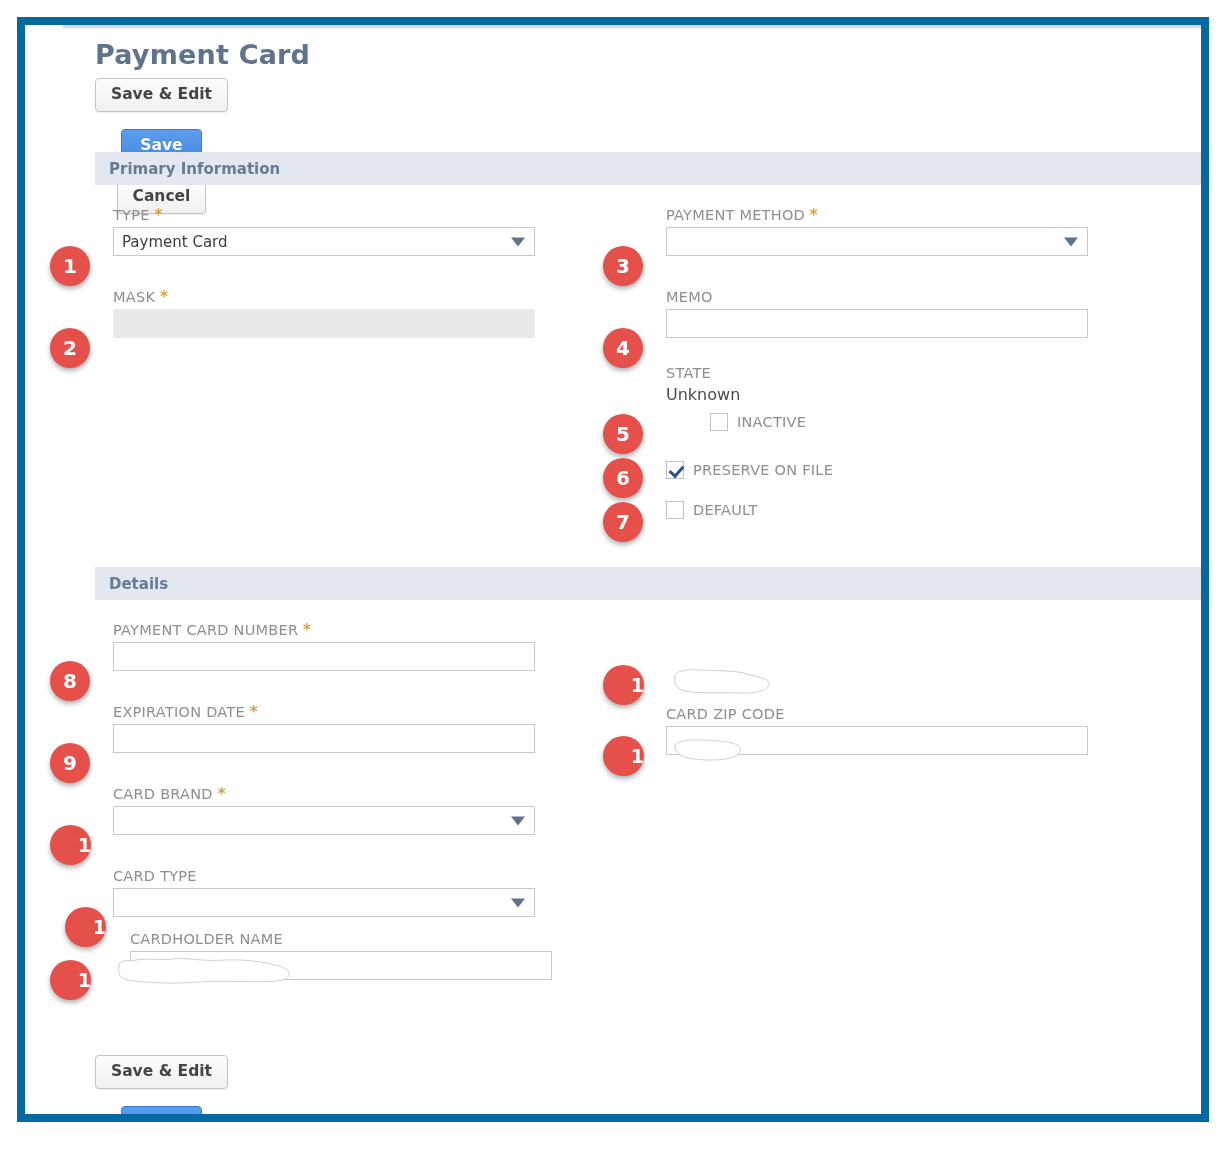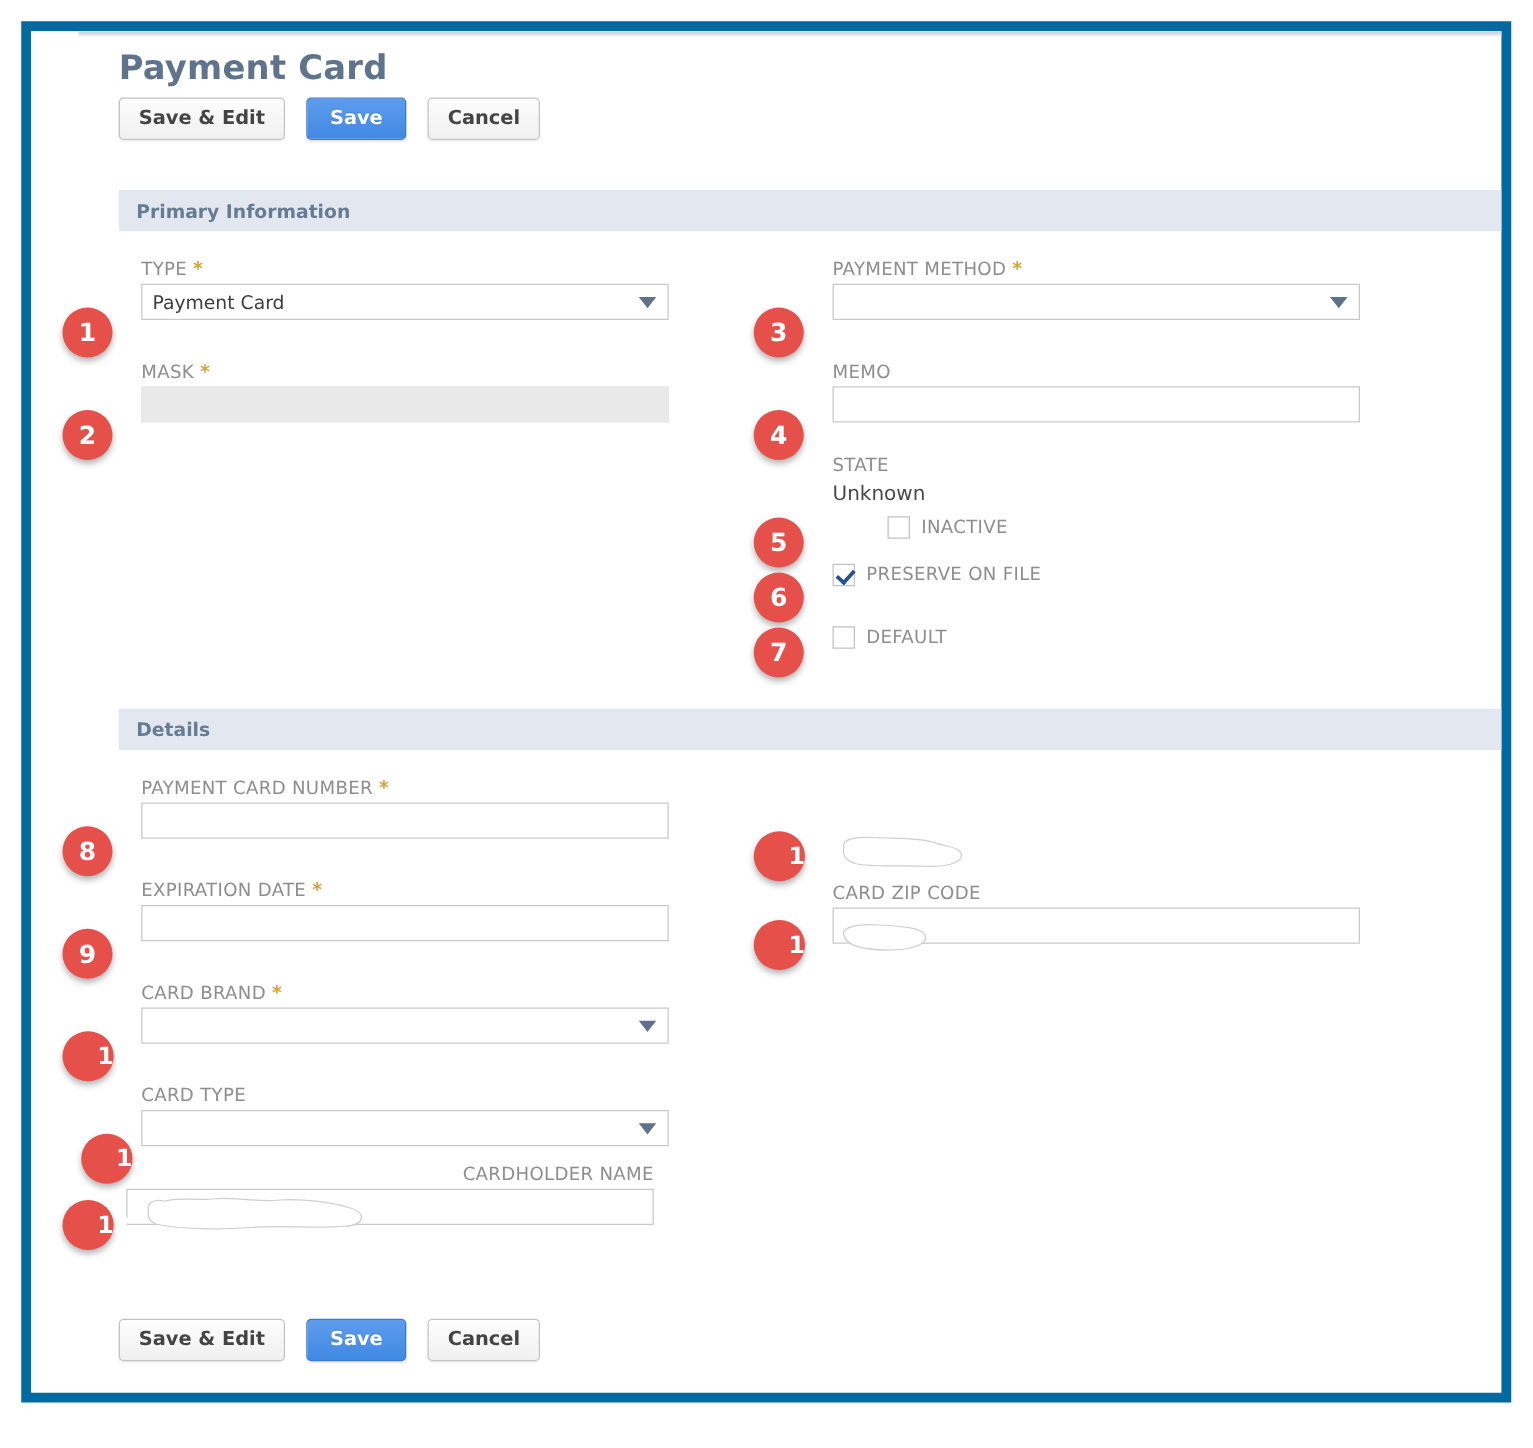--- a/index.html
+++ b/index.html
@@ -47,21 +47,21 @@
     position: absolute;
     left: 70px; top: 14px;
     font-size: 27px;
     font-weight: bold;
     color: #5f738d;
     letter-spacing: 0.2px;
     white-space: nowrap;
   }
 
   
-  .btnrow { position: absolute; display: flex; align-items: center; }
+  .btnrow { position: absolute; display: flex; align-items: center; flex-direction: column; }
   .btn {
     font-family: "DejaVu Sans", "Liberation Sans", sans-serif;
     font-size: 15.5px;
     font-weight: bold;
     border-radius: 4px;
     cursor: pointer;
     white-space: nowrap;
     line-height: 1;
     display: inline-flex;
     align-items: center;
@@ -268,21 +268,21 @@
 
         <div class="statetext" style="left:641px; top:340px; font-size:14.5px; color:#8e8e8e; letter-spacing:0.25px;">STATE</div>
         <div class="statetext" style="left:641px; top:360px;">Unknown</div>
 
         <div class="chk-row" style="left:641px; top:388px;padding-left:44px;">
           <span class="chk-box"></span>
           <span class="chk-label">INACTIVE</span>
         </div>
         <div class="badge" style="left:578px; top:389px;">5</div>
 
-        <div class="chk-row" style="left:641px; top:426px;">
+        <div class="chk-row" style="left:641px; top:436px;">
           <span class="chk-box checked"></span>
           <span class="chk-label">PRESERVE ON FILE</span>
         </div>
         <div class="badge" style="left:578px; top:433px;">6</div>
 
         <div class="chk-row" style="left:641px; top:476px;">
           <span class="chk-box"></span>
           <span class="chk-label">DEFAULT</span>
         </div>
         <div class="badge" style="left:578px; top:477px;">7</div>
@@ -330,21 +330,21 @@
             <span>CARD TYPE</span>
             <span class="req"></span>
           </span>
           <div class="input select">
             <span></span>
             <span class="caret"></span>
           </div>
         </div>
         <div class="badge wide" style="left:25px; top:882px;margin-left:15px;">11</div>
 
-        <div class="field" style="left:76px; top:905px; width:422px;text-align:right;">
+        <div class="field" style="left:105px; top:905px; width:422px;">
           <span class="flabel">
             <span>CARDHOLDER NAME</span>
             <span class="req"></span>
           </span>
           <div class="input">
             <span></span>
           </div>
         </div>
 
         <svg class="blob" style="left:89px; top:929px;" width="200" height="34" viewBox="0 0 200 34">

